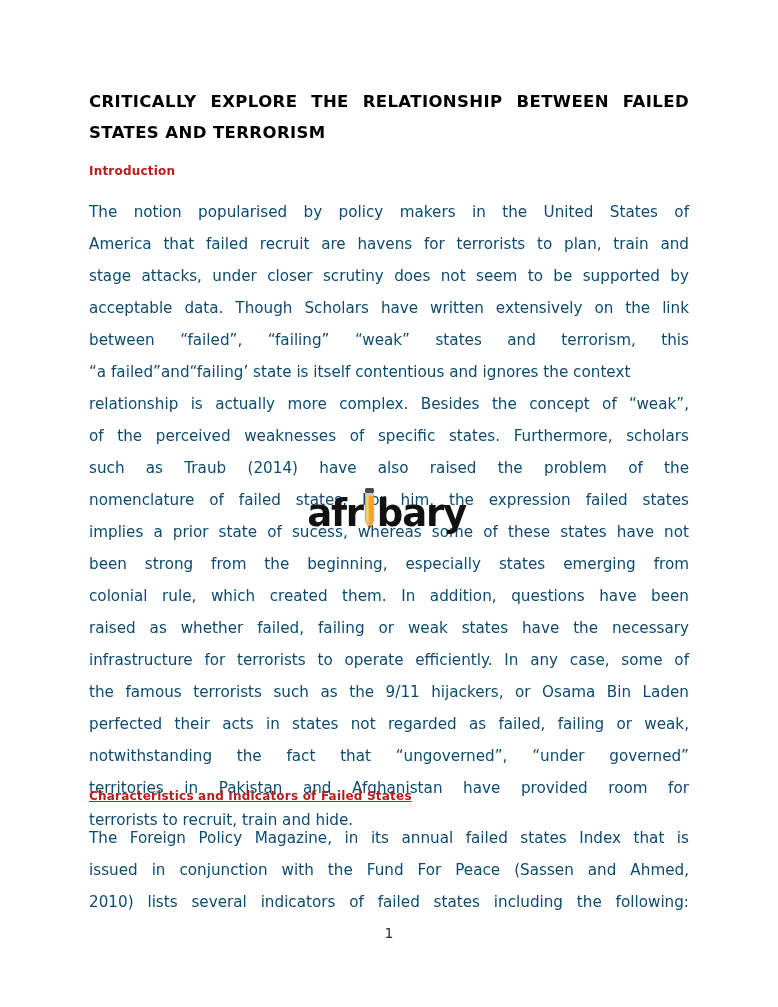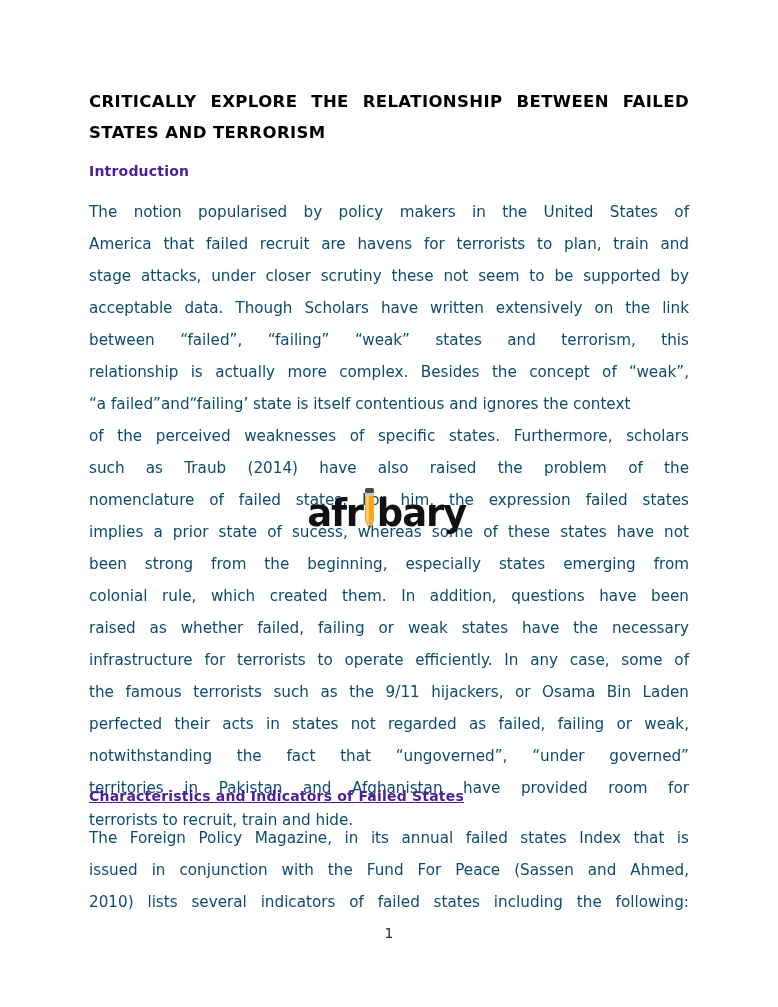--- a/index.html
+++ b/index.html
@@ -58,23 +58,23 @@
     text-align: left;
   }
 
   
   .section-heading {
     position: absolute;
     left: 0;
     margin: 0;
     padding: 0;
     font-family: "DejaVu Sans", sans-serif;
-    font-size: 14px;
+    font-size: 12px;
     font-weight: bold;
-    color: #4c1d95;
+    color: #b91c1c;
     letter-spacing: 0.2px;
     line-height: 24px;
     white-space: nowrap;
   }
   #heading-introduction { top: 159px; }
   #heading-characteristics { top: 784px; text-decoration: underline; }
 
   
   .body-para {
     position: absolute;
@@ -161,25 +161,25 @@
     <h1 class="doc-title">
       <span class="tl1">CRITICALLY EXPLORE THE RELATIONSHIP BETWEEN FAILED</span>
       <span class="tl2">STATES AND TERRORISM</span>
     </h1>
 
     <h2 class="section-heading" id="heading-introduction">Introduction</h2>
 
     <p class="body-para" id="para-intro">
       <span class="ln">The notion popularised by policy makers in the United States of</span>
       <span class="ln">America that failed recruit are havens for terrorists to plan, train and</span>
-      <span class="ln">stage attacks, under closer scrutiny these not seem to be supported by</span>
+      <span class="ln">stage attacks, under closer scrutiny does not seem to be supported by</span>
       <span class="ln">acceptable data. Though Scholars have written extensively on the link</span>
       <span class="ln">between “failed”, “failing” “weak” states and terrorism, this</span>
+      <span class="ln tight">“a failed”and“failing’ state is itself contentious and ignores the context</span>
       <span class="ln">relationship is actually more complex. Besides the concept of “weak”,</span>
-      <span class="ln tight">“a failed”and“failing’ state is itself contentious and ignores the context</span>
       <span class="ln">of the perceived weaknesses of specific states. Furthermore, scholars</span>
       <span class="ln">such as Traub (2014) have also raised the problem of the</span>
       <span class="ln">nomenclature of failed states. For him, the expression failed states</span>
       <span class="ln">implies a prior state of sucess, whereas some of these states have not</span>
       <span class="ln">been strong from the beginning, especially states emerging from</span>
       <span class="ln">colonial rule, which created them. In addition, questions have been</span>
       <span class="ln">raised as whether failed, failing or weak states have the necessary</span>
       <span class="ln">infrastructure for terrorists to operate efficiently. In any case, some of</span>
       <span class="ln">the famous terrorists such as the 9/11 hijackers, or Osama Bin Laden</span>
       <span class="ln">perfected their acts in states not regarded as failed, failing or weak,</span>

